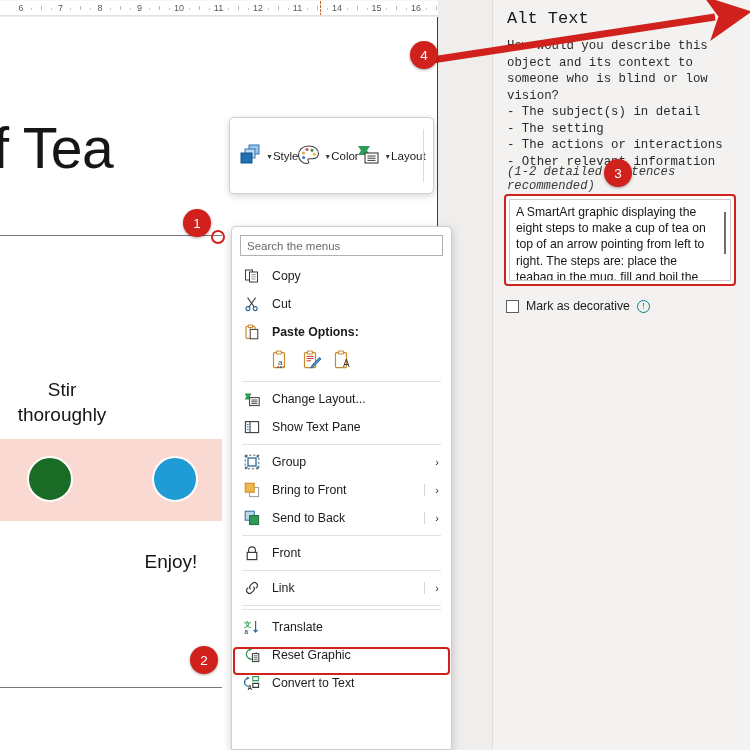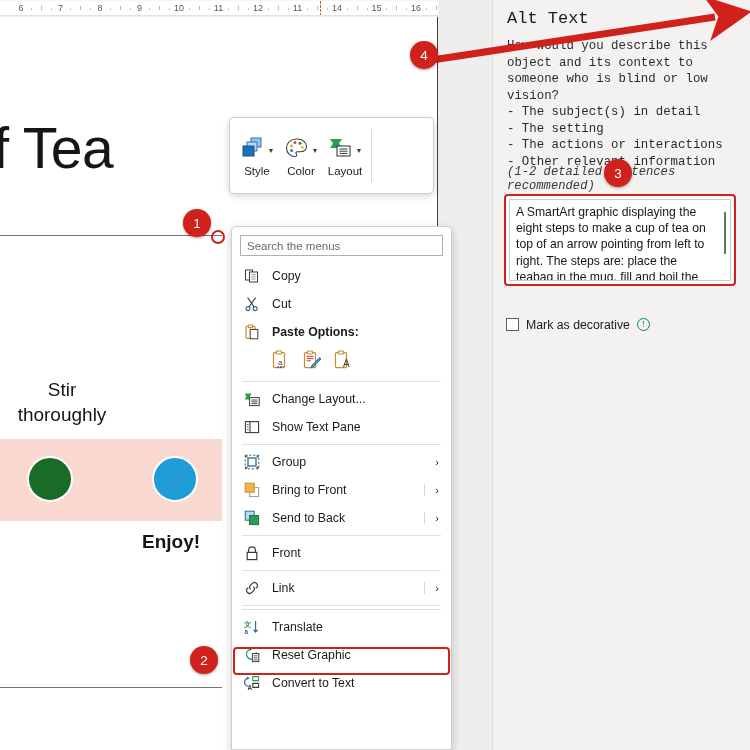--- a/index.html
+++ b/index.html
@@ -66,21 +66,21 @@
   #title-underline2 {
     position: absolute; left: 0px; top: 670px;
     width: 222px; height: 1px; background: #767676;
   }
   .slide-label {
     position: absolute;
     font-size: 19px; color: #161616;
     text-align: center; line-height: 25px;
   }
   #label-stir { left: 0px; top: 360px; width: 124px; }
-  #label-enjoy { left: 106px; top: 512px; width: 130px; text-align: center; font-weight: bold; }
+  #label-enjoy { left: 106px; top: 532px; width: 130px; text-align: center; }
 
   #pink-band {
     position: absolute; left: 0px; top: 422px;
     width: 222px; height: 82px;
     background: #f9d9d2;
   }
   .circ { position: absolute; border-radius: 50%; border: 2px solid #fdfdfd; }
   #circ-green { left: 27px; top: 439px; width: 46px; height: 46px; background: #1a6b26; }
   #circ-blue  { left: 152px; top: 439px; width: 46px; height: 46px; background: #1f9bd6; }
 
@@ -89,22 +89,22 @@
     position: absolute; left: 229px; top: 117px;
     width: 205px; height: 77px;
     background: #ffffff;
     border: 1px solid #d2d0ce;
     border-radius: 5px;
     box-shadow: 0 2px 7px rgba(0,0,0,.17);
     display: flex; align-items: stretch;
     padding: 4px 5px;
   }
   .mt-btn {
-    display: flex; flex-direction: column;
-    align-items: center; justify-content: center;
+    display: flex; flex-direction: row;
+    align-items: center; justify-content: flex-start;
     padding: 4px 3px 2px 3px;
     border-radius: 3px;
     min-width: 44px;
   }
   .mt-icon-row { display: flex; align-items: center; height: 30px; }
   .mt-caret {
     font-size: 7px; color: #3b3b3b; margin-left: 2px; line-height: 1;
   }
   .mt-label { font-size: 11.5px; color: #1c1c1c; line-height: 13px; text-align: center; }
   .mt-sep { width: 1px; background: #dcdad8; margin: 7px 4px 7px 4px; }
@@ -217,22 +217,22 @@
   }
   #alt-textbox .txt {
     padding: 4px 16px 4px 6px;
     font-size: 12.2px; color: #161616; line-height: 16.2px;
   }
   #alt-scroll {
     position: absolute; right: 4px; top: 12px;
     width: 2px; height: 42px; background: #6e6e6e;
   }
   #alt-decor {
-    position: absolute; left: 506px; top: 318px;
-    display: flex; align-items: flex-start; gap: 7px;
+    position: absolute; left: 506px; top: 299px;
+    display: flex; align-items: flex-end; gap: 7px;
   }
   #alt-decor .cb {
     width: 13px; height: 13px;
     border: 1px solid #605e5c; background: #fff;
   }
   #alt-decor .dlbl { font-size: 12.3px; color: #1b1b1b; }
   #alt-decor .info {
     width: 13px; height: 13px; border-radius: 50%;
     border: 1.3px solid #0f7b8a; color: #0f7b8a;
     font-size: 9px; line-height: 10.5px; text-align: center;

